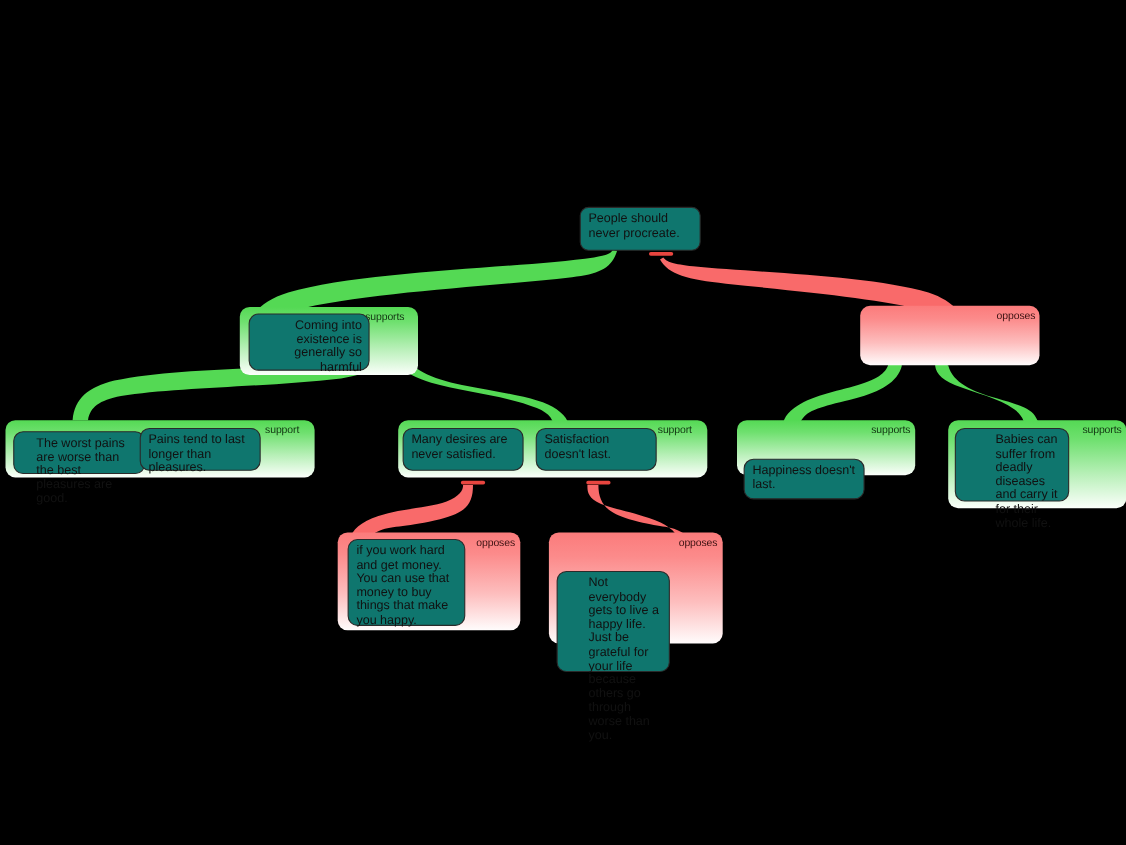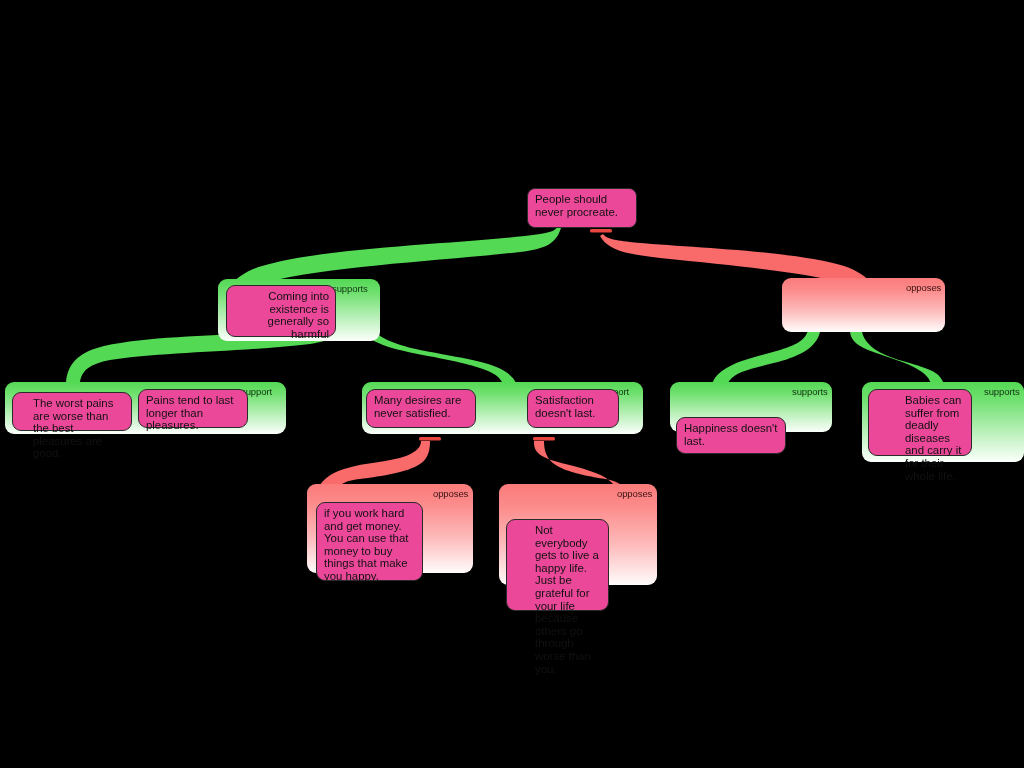--- a/index.html
+++ b/index.html
@@ -12,21 +12,21 @@
   
   .group{position:absolute;border-radius:9px;box-sizing:border-box;}
   .group.support{background:linear-gradient(to bottom,#54d954 0%,#6fe06f 22%,#b9f0b9 62%,#fbfffb 100%);}
   .group.oppose{background:linear-gradient(to bottom,#fb7b7b 0%,#fc8b8b 22%,#fdbdbd 62%,#fffcfc 100%);}
   .group-label{position:absolute;top:4px;font-size:9.5px;line-height:11px;
                color:#1d1d1d;white-space:nowrap;letter-spacing:-0.1px;}
   .group.support .group-label{color:#123512;}
   .group.oppose  .group-label{color:#3a1111;}
 
   
-  .card{position:absolute;background:#ec4899;border:1.4px solid #2a2a2a;border-radius:9px;
+  .card{position:absolute;background:#0f766e;border:1.4px solid #2a2a2a;border-radius:9px;
         box-sizing:border-box;padding:4px 6px 4px 7px;
         font-size:11.4px;line-height:12.6px;color:#111;}
   .card.root{border-radius:8px;}
 </style>
 </head>
 <body style="background: rgb(0, 0, 0);">
 
 <div id="stage">
 
   <svg id="edges" viewBox="0 0 1024 768" xmlns="http://www.w3.org/2000/svg">
@@ -115,41 +115,41 @@
   <div class="card" style="left:226px;top:285px;width:110px;height:52px;text-align:right;">Coming into existence is generally so harmful</div>
 
   <div class="group oppose" style="left:782px;top:278px;width:163px;height:54px;">
     <span class="group-label" style="left:124px;">opposes</span>
   </div>
 
   <div class="group support" style="left:5px;top:382px;width:281px;height:52px;">
     <span class="group-label" style="left:236px;">support</span>
   </div>
   <div class="card" style="left:12px;top:392px;width:120px;height:39px;padding-left:20px;">The worst pains are worse than the best pleasures are good.</div>
-  <div class="card" style="left:127px;top:389px;width:110px;height:39px;margin-left:11px;">Pains tend to last longer than pleasures.</div>
+  <div class="card" style="left:127px;top:389px;width:110px;height:39px;">Pains tend to last longer than pleasures.</div>
 
   <div class="group support" style="left:362px;top:382px;width:281px;height:52px;">
     <span class="group-label" style="left:236px;">support</span>
   </div>
   <div class="card" style="left:366px;top:389px;width:110px;height:39px;">Many desires are never satisfied.</div>
-  <div class="card" style="left:487px;top:389px;width:92px;height:39px;margin-left:40px;">Satisfaction doesn't last.</div>
+  <div class="card" style="left:487px;top:389px;width:110px;height:39px;">Satisfaction doesn't last.</div>
 
   <div class="group support" style="left:670px;top:382px;width:162px;height:50px;">
     <span class="group-label" style="left:122px;">supports</span>
   </div>
   <div class="card" style="left:676px;top:389px;width:110px;height:37px;margin-top:28px;">Happiness doesn't last.</div>
 
   <div class="group support" style="left:862px;top:382px;width:162px;height:80px;">
     <span class="group-label" style="left:122px;">supports</span>
   </div>
   <div class="card" style="left:868px;top:389px;width:104px;height:67px;padding-left:36px;">Babies can suffer from deadly diseases and carry it for their whole life.</div>
 
   <div class="group oppose" style="left:307px;top:484px;width:166px;height:89px;">
     <span class="group-label" style="left:126px;">opposes</span>
   </div>
-  <div class="card" style="left:316px;top:490px;width:107px;height:79px;margin-top:12px;">if you work hard and get money. You can use that money to buy things that make you happy.</div>
+  <div class="card" style="left:316px;top:490px;width:107px;height:79px;">if you work hard and get money. You can use that money to buy things that make you happy.</div>
 
   <div class="group oppose" style="left:499px;top:484px;width:158px;height:101px;">
     <span class="group-label" style="left:118px;">opposes</span>
   </div>
   <div class="card" style="left:506px;top:519px;width:103px;height:92px;padding-left:28px;">Not everybody gets to live a happy life. Just be grateful for your life because others go through worse than you.</div>
 
 </div>
 
 </body></html>

